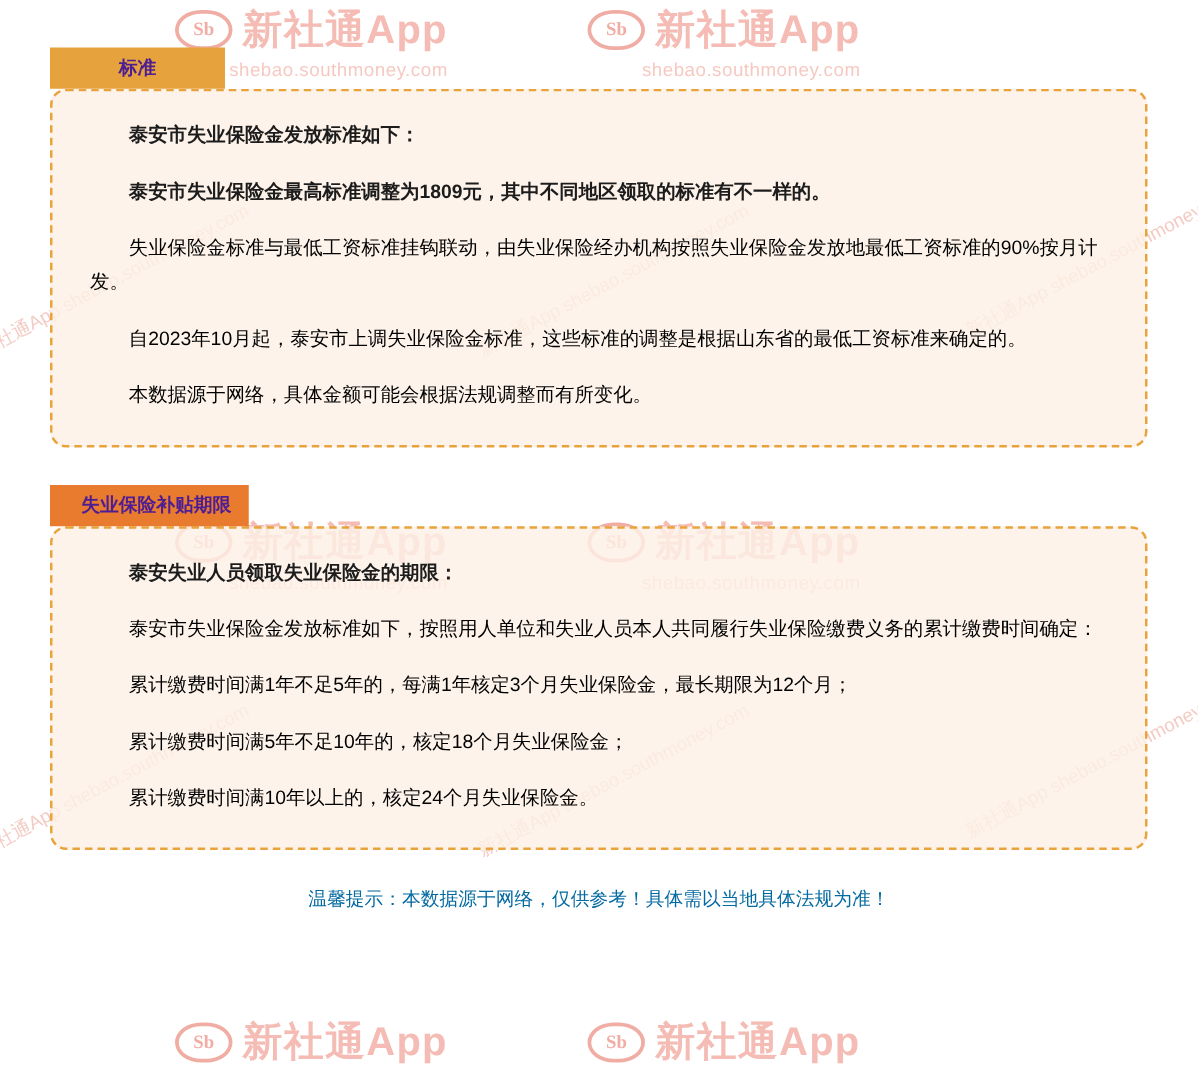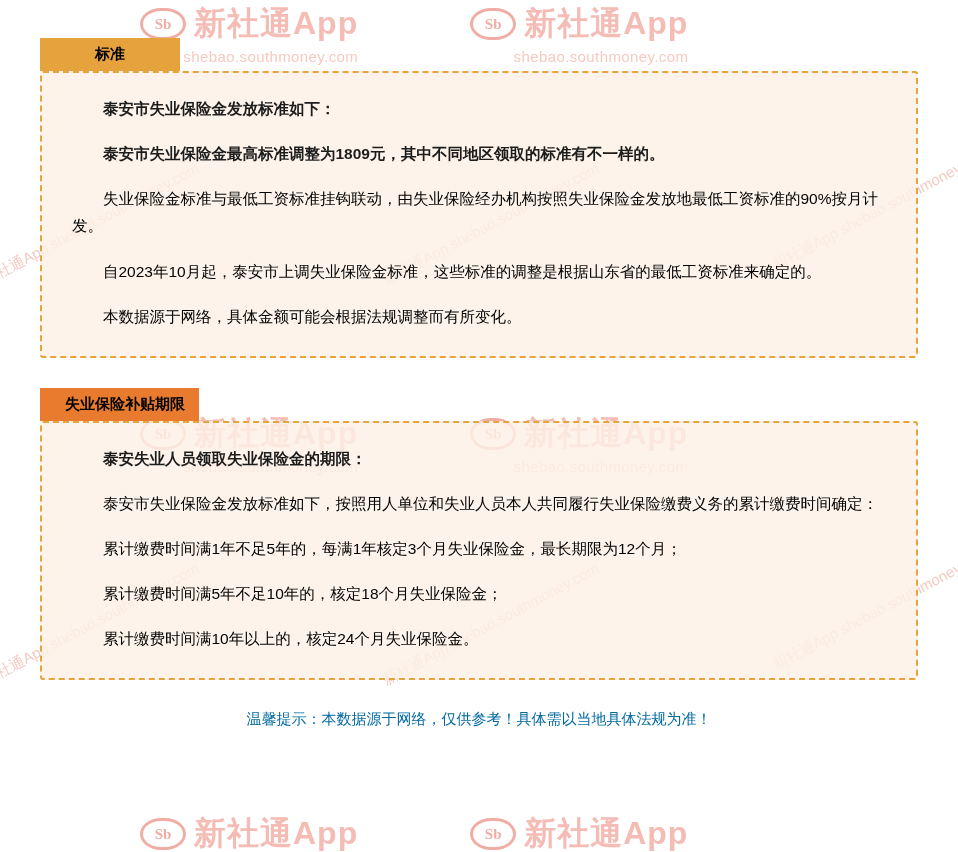--- a/index.html
+++ b/index.html
@@ -79,21 +79,21 @@
     z-index: 10;
   }
 
   .section {
     position: relative;
     margin: 0 40px;
   }
 
   .tag {
     display: inline-block;
-    color: #000000;
+    color: #4c1d95;
     font-size: 15px;
     font-weight: bold;
     padding: 7px 26px;
     position: relative;
     z-index: 12;
   }
   .tag.standard {
     background: #e6a23c;
     margin-left: 0;
     padding-left: 55px;
@@ -101,21 +101,21 @@
   }
   .tag.duration {
     background: #e87b2e;
     padding-left: 25px;
     padding-right: 14px;
   }
 
   .card {
     border: 2px dashed #e8a33d;
     background: rgba(253, 240, 229, 0.82);
-    border-radius: 3px;
+    border-radius: 13px;
     padding: 22px 19px 26px 30px;
     position: relative;
     z-index: 11;
   }
 
   .card p {
     margin: 0 0 18px 0;
     font-size: 15.5px;
     line-height: 1.75;
     text-indent: 2em;

